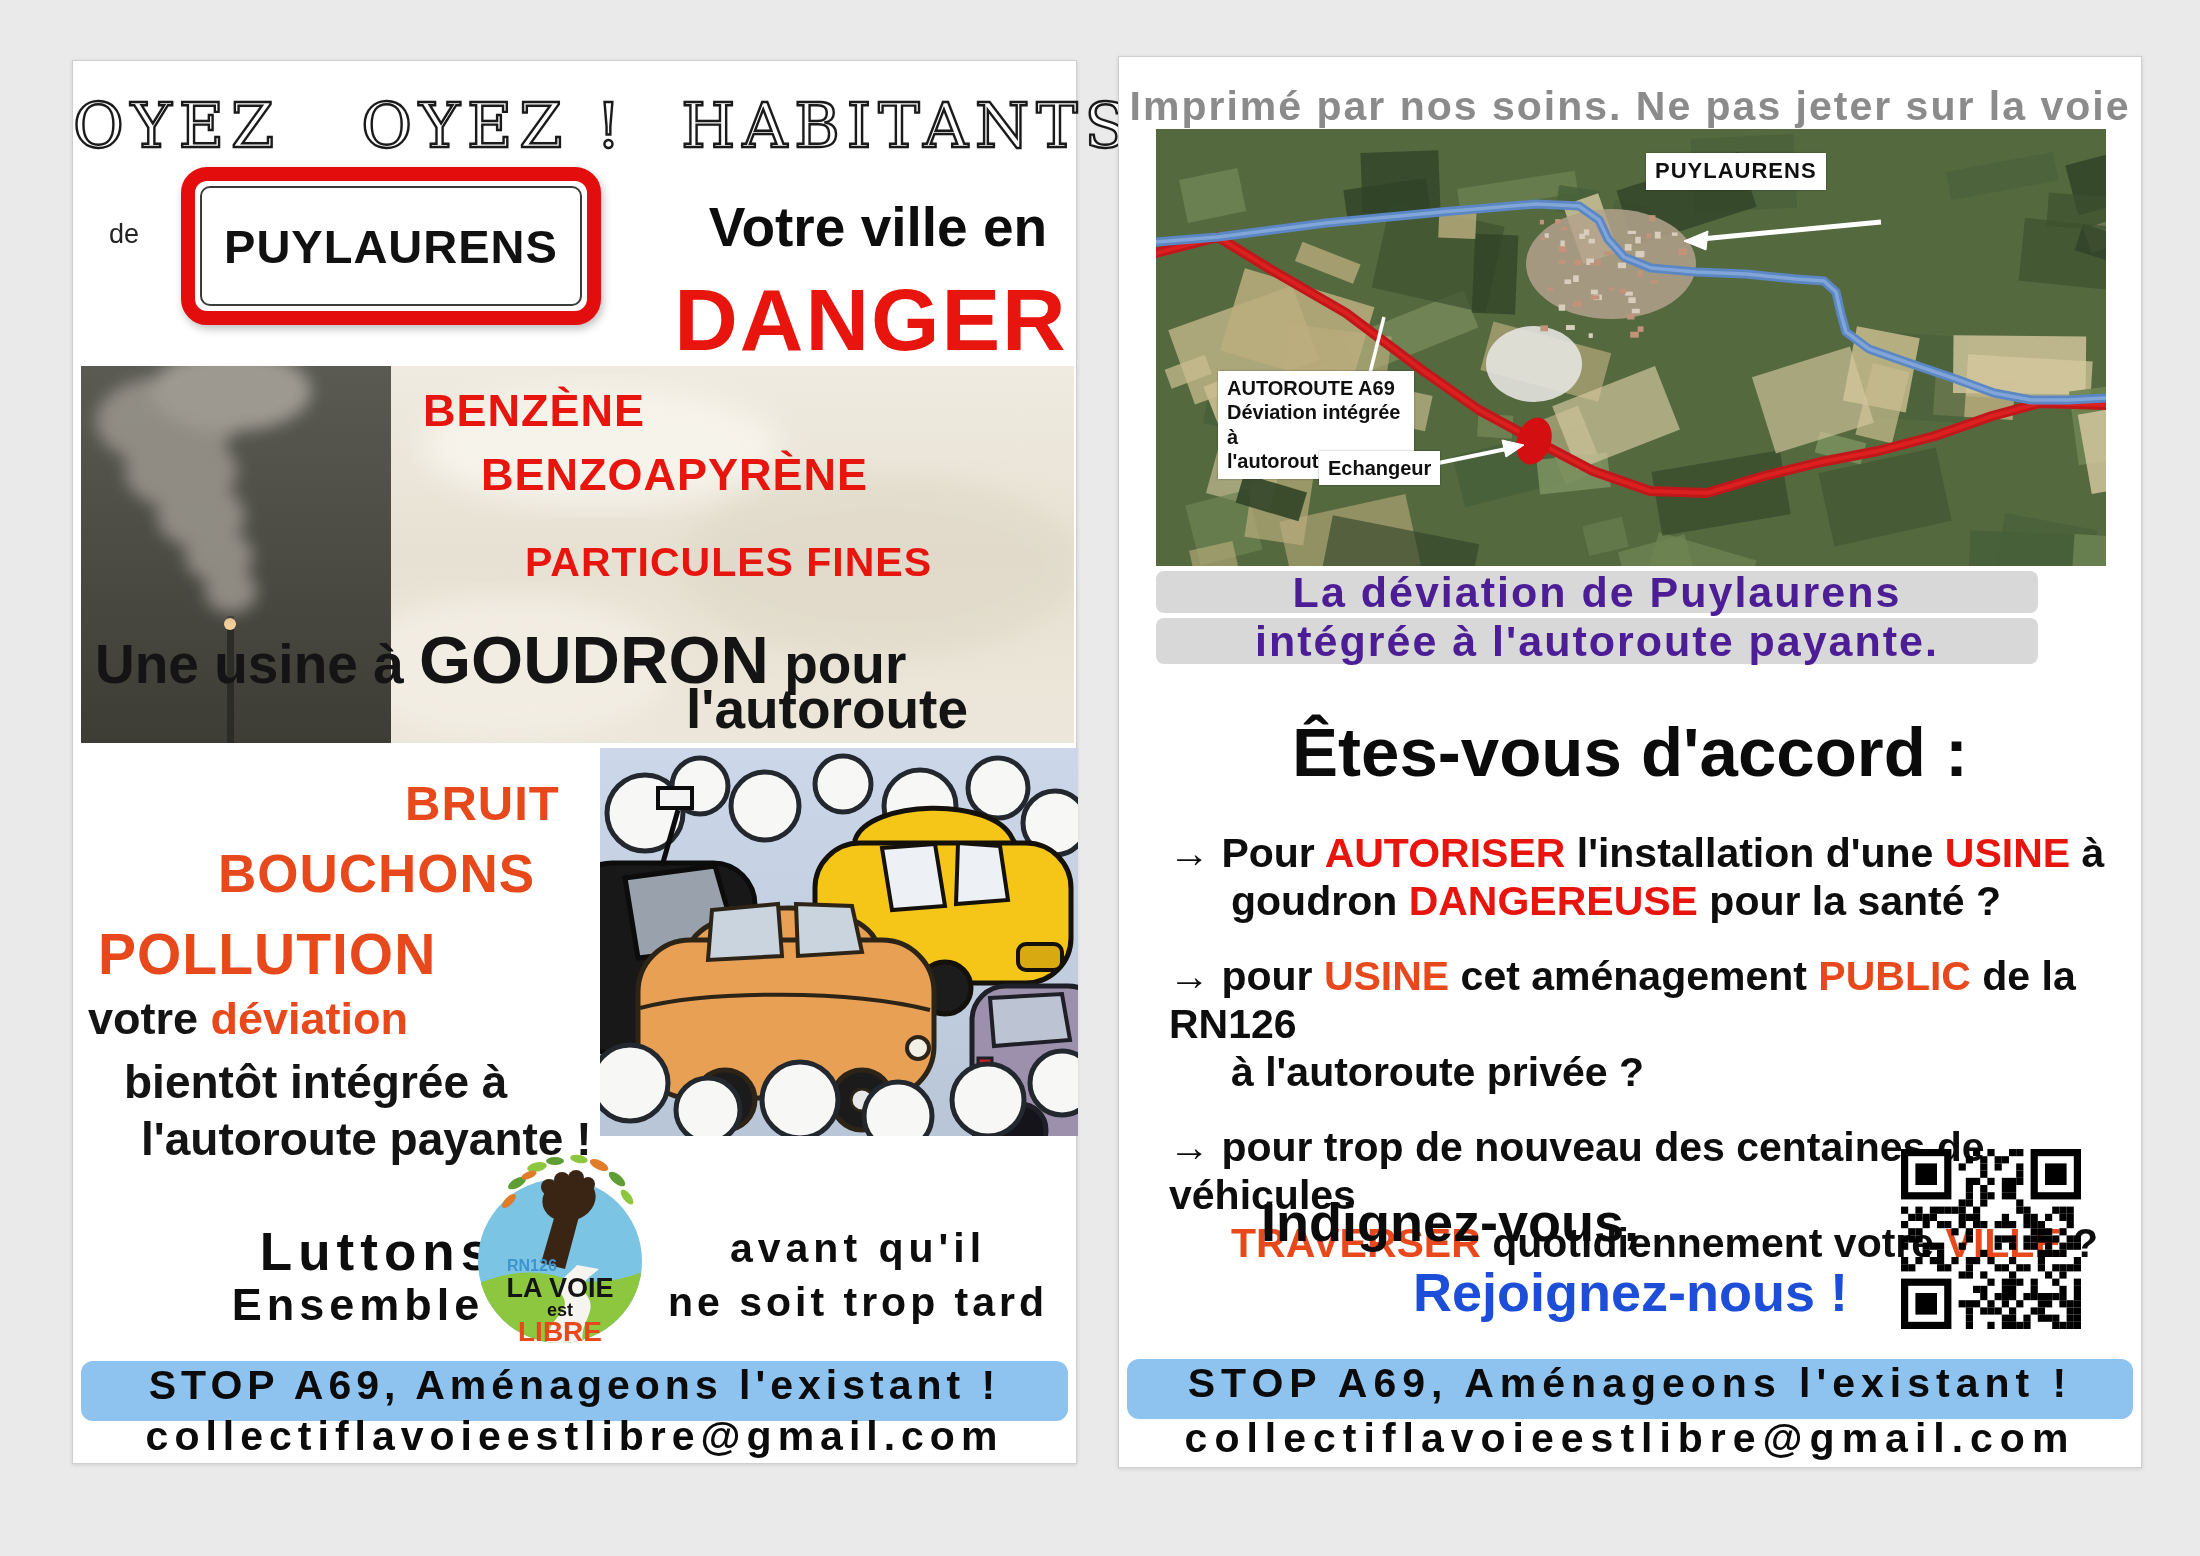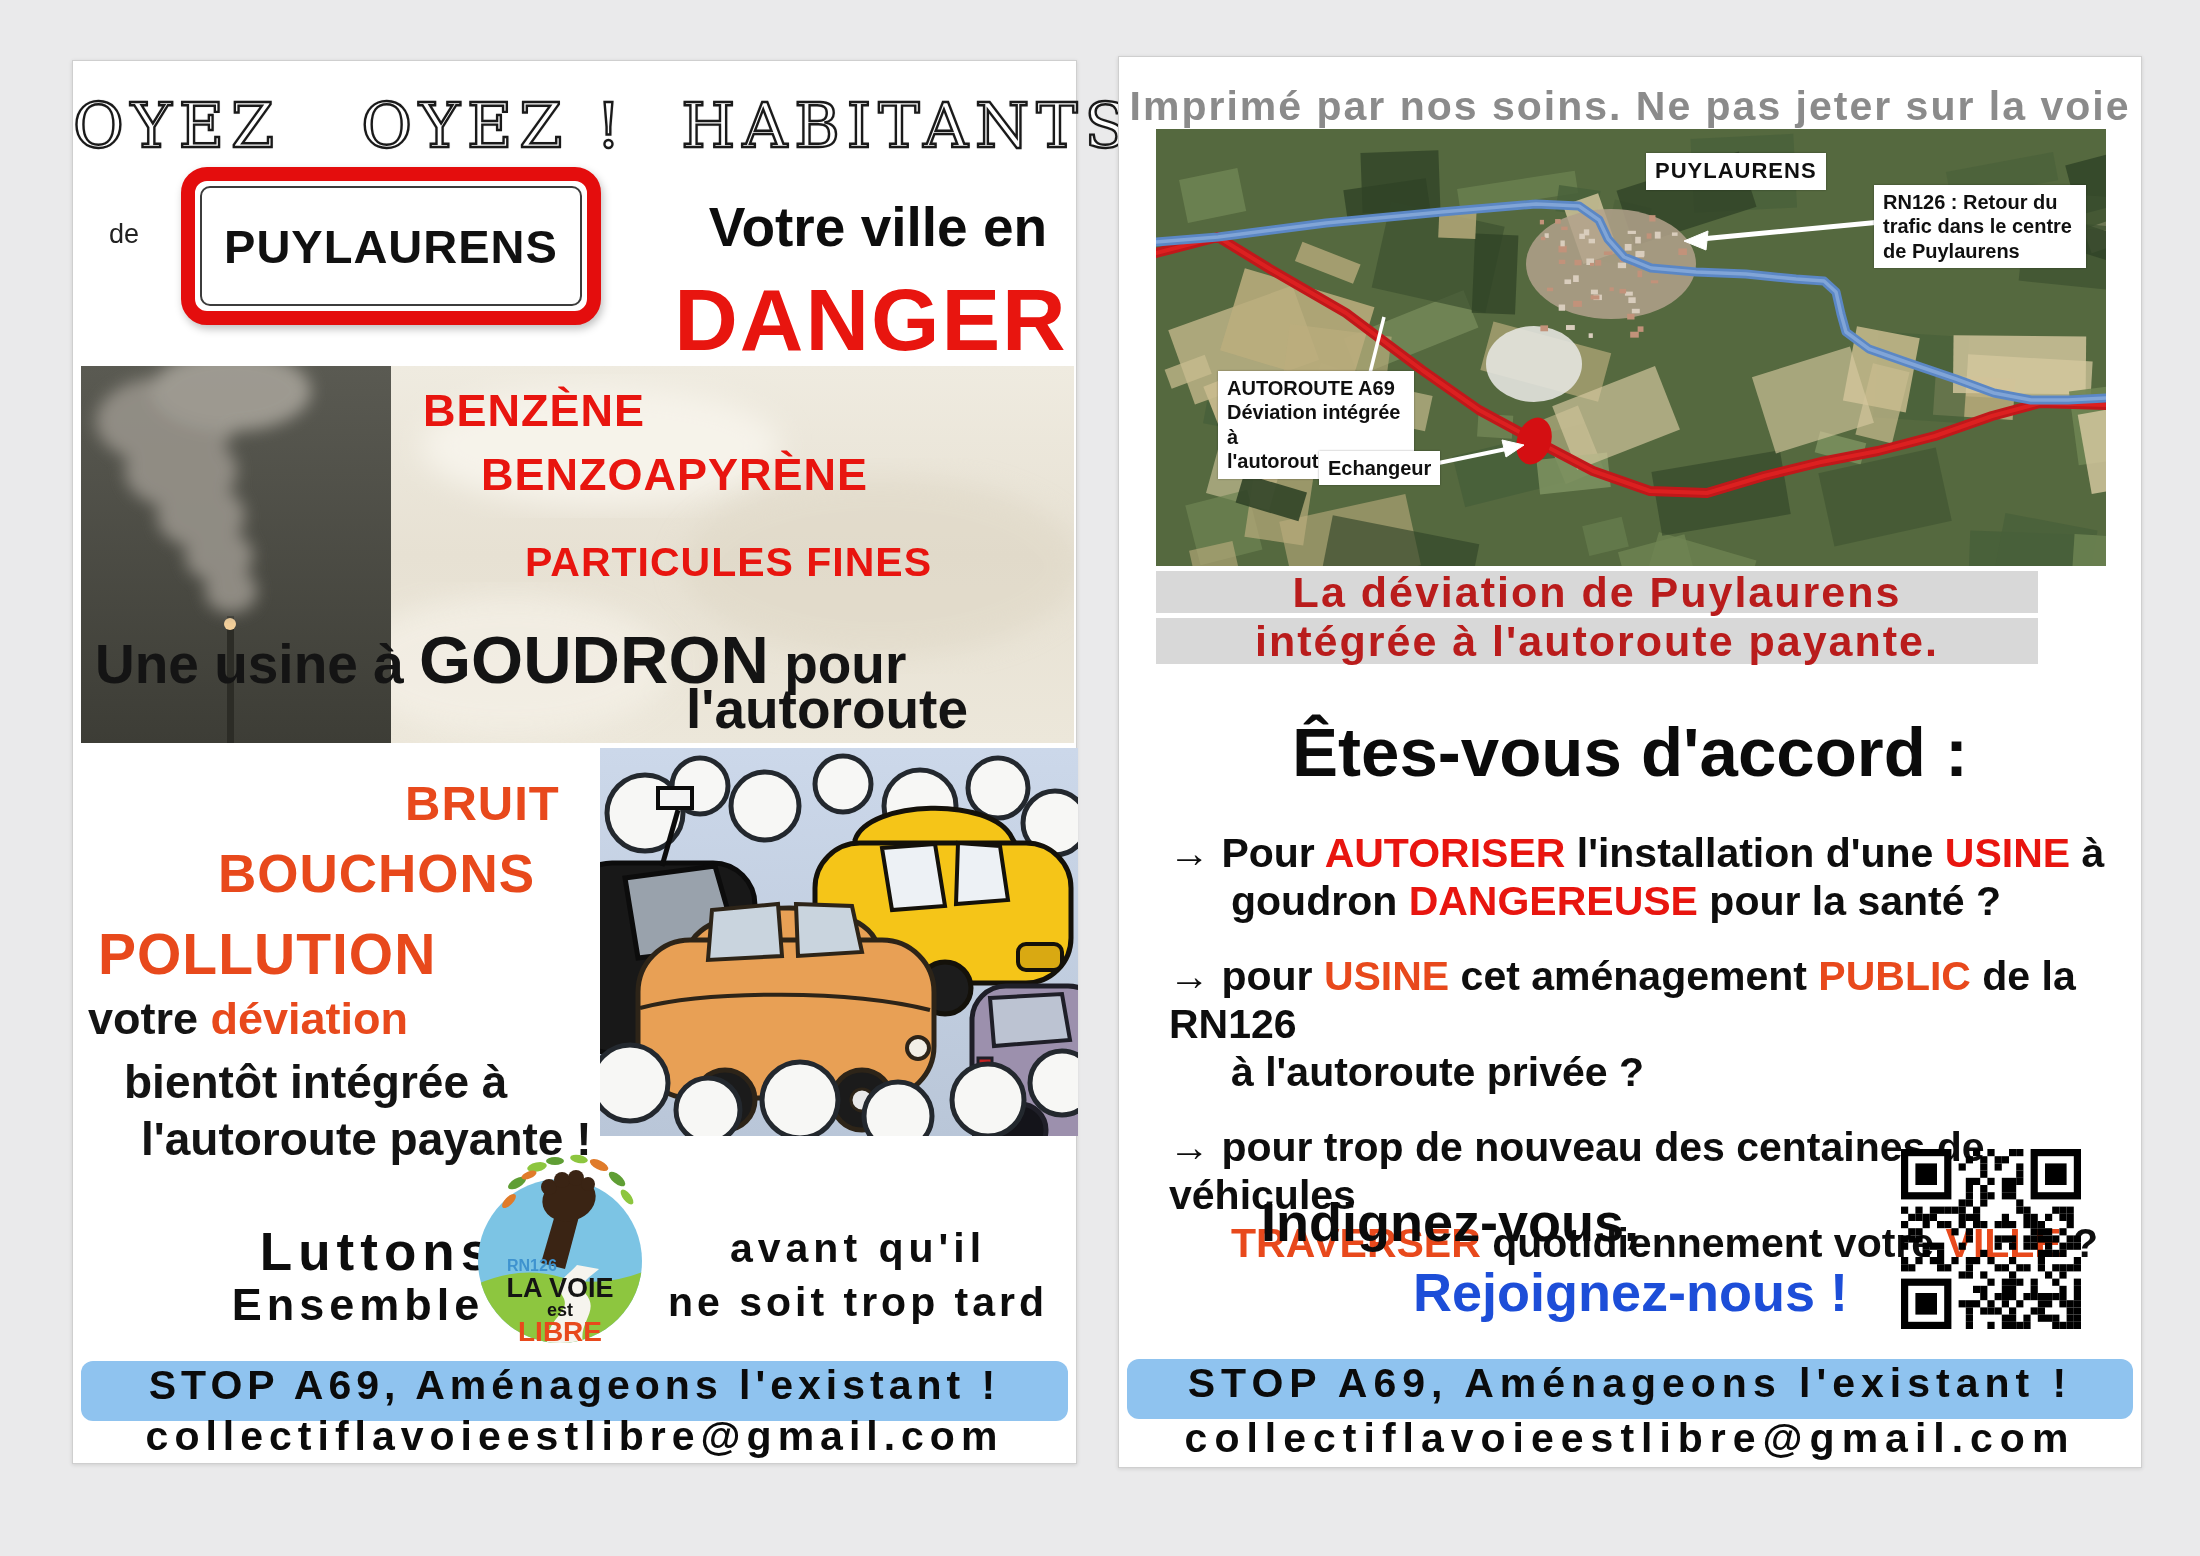--- a/index.html
+++ b/index.html
@@ -60,21 +60,21 @@
     color:var(--graytxt);letter-spacing:2px;}
   .map{left:37px;top:72px;width:950px;height:437px;background:#55693f;overflow:hidden;}
   .map svg{position:absolute;left:0;top:0;}
   .maplbl{position:absolute;background:#ffffff;color:#101010;font-weight:bold;line-height:1.22;
     padding:5px 9px;white-space:pre-line;box-shadow:0 0 2px rgba(0,0,0,.35);}
   .lbl-puylaurens{left:490px;top:24px;font-size:22px;letter-spacing:1px;}
   .lbl-rn126{left:718px;top:56px;width:212px;font-size:20px;}
   .lbl-a69{left:62px;top:242px;width:196px;font-size:20px;}
   .lbl-echangeur{left:163px;top:322px;font-size:20px;}
   .capband{left:37px;width:882px;height:42px;background:var(--grayband);
-    font-size:43px;font-weight:bold;color:#b91c1c;letter-spacing:2px;text-align:center;line-height:42px;}
+    font-size:43px;font-weight:bold;color:#4c1d95;letter-spacing:2px;text-align:center;line-height:42px;border-radius:8px;}
   .cap1{top:514px;} .cap2{top:561px;height:46px;line-height:46px;}
   .accord{left:0;right:0;top:656px;text-align:center;font-size:69px;font-weight:bold;color:#0b0b0b;}
   .bullets{left:50px;top:772px;width:940px;font-size:41px;font-weight:bold;color:#0e0e0e;}
   .bullet{margin-bottom:27px;}
   .bullet .l{line-height:48px;}
   .bullet .l2{margin-left:62px;}
   .indignez{left:142px;top:1134px;font-size:54px;font-weight:bold;color:#0b0b0b;}
   .rejoignez{left:294px;top:1204px;font-size:54px;font-weight:bold;color:#1d4ed8;}
   .qr{left:782px;top:1092px;width:180px;height:180px;}
   #page-right .band{top:1302px;letter-spacing:6px;}
@@ -396,23 +396,20 @@
 
         <g stroke="#ffffff" fill="#ffffff">
           <line x1="725" y1="93" x2="545" y2="110" stroke-width="5"></line>
           <polygon points="528,112 552,102 550,121"></polygon>
           <line x1="214" y1="244" x2="228" y2="188" stroke-width="3.5"></line>
           <line x1="268" y1="337" x2="355" y2="319" stroke-width="4"></line>
           <polygon points="368,316 346,311 350,328"></polygon>
         </g>
       </svg>
       <div class="maplbl lbl-puylaurens">PUYLAURENS</div>
-      <div class="maplbl lbl-rn126">RN126 : Retour du
-trafic dans le centre
-de Puylaurens</div>
       <div class="maplbl lbl-a69">AUTOROUTE A69
 Déviation intégrée à
 l'autoroute</div>
       <div class="maplbl lbl-echangeur">Echangeur</div>
     </div>
 
     <div class="abs capband cap1">La déviation de Puylaurens</div>
     <div class="abs capband cap2">intégrée à l'autoroute payante.</div>
 
     <div class="abs accord">Êtes-vous d'accord :</div>

